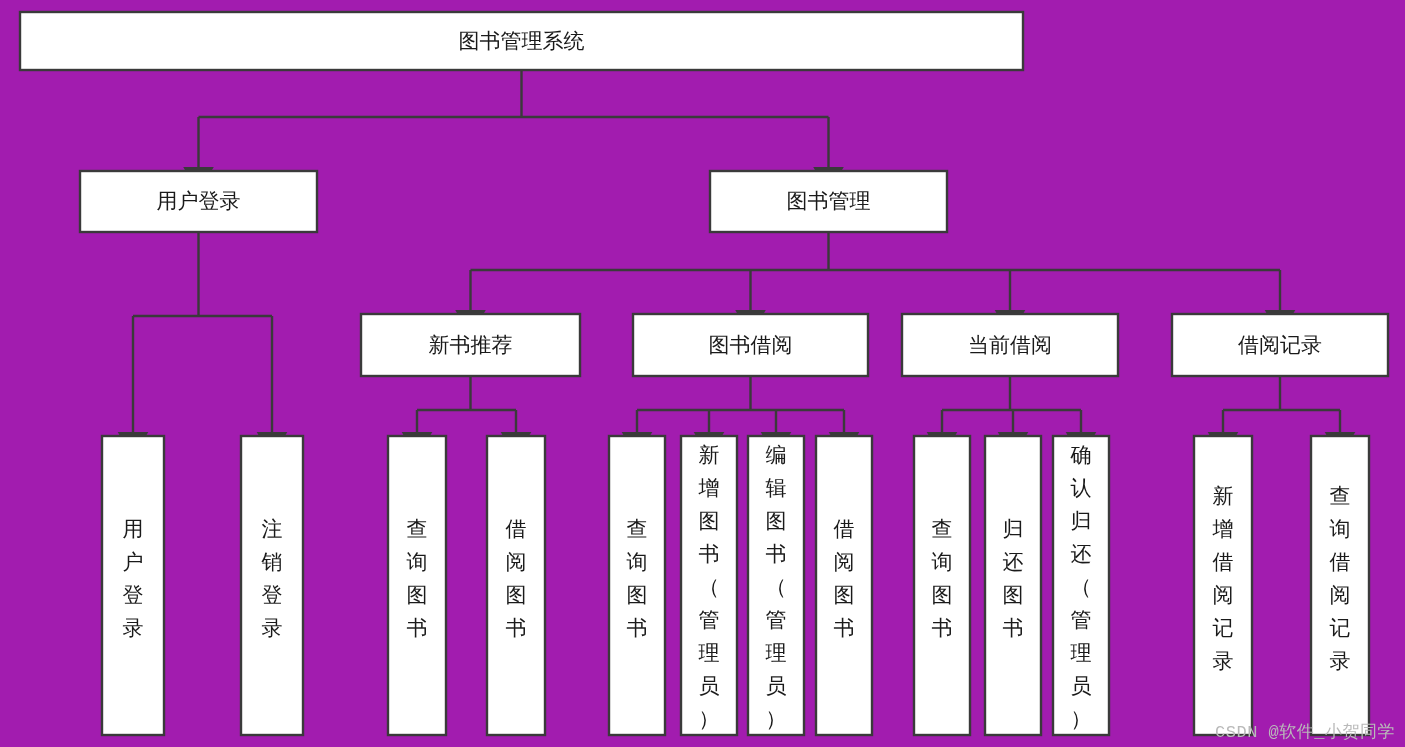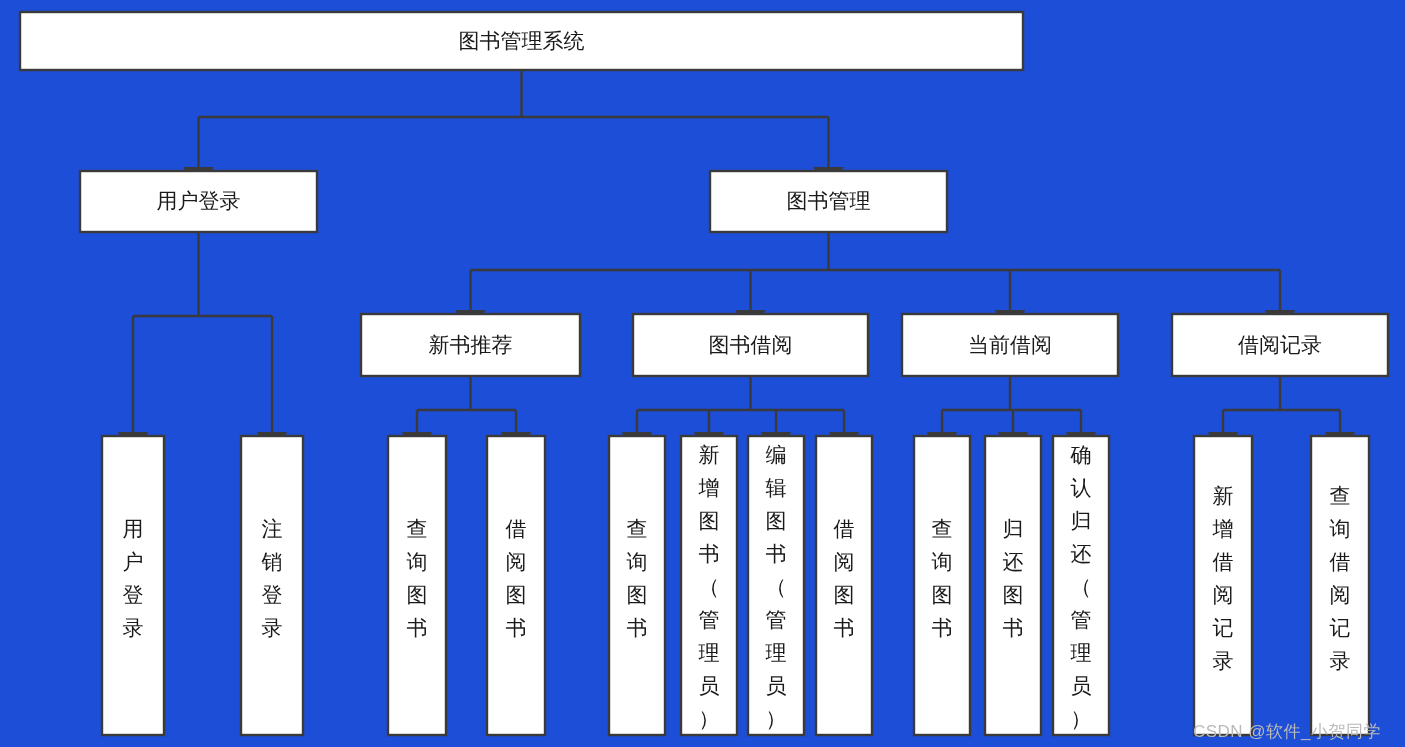--- a/index.html
+++ b/index.html
@@ -10,21 +10,21 @@
   body {
     width: 1405px;
     height: 747px;
     overflow: hidden;
     font-family: "Liberation Sans", "DejaVu Sans", sans-serif;
   }
   #diagram-root {
     position: relative;
     width: 1405px;
     height: 747px;
-    background: #1d4ed8;
+    background: #a21caf;
   }
   svg#flowchart {
     position: absolute;
     top: 0;
     left: 0;
     width: 1405px;
     height: 747px;
     display: block;
   }
   .node-box {
@@ -50,23 +50,23 @@
     dominant-baseline: middle;
   }
   .node-label-vertical {
     font-family: "Liberation Sans", "DejaVu Sans", sans-serif;
     font-size: 21px;
     fill: #1a1a1a;
     text-anchor: middle;
   }
   .watermark {
     position: absolute;
-    right: 24px;
+    right: 10px;
     bottom: 4px;
-    font-family: Liberation Sans, sans-serif;
+    font-family: Liberation Mono, monospace;
     font-size: 17px;
     color: #b9b9b9;
     letter-spacing: 0.5px;
     white-space: nowrap;
     user-select: none;
   }
 </style>
 </head>
 <body>
 

